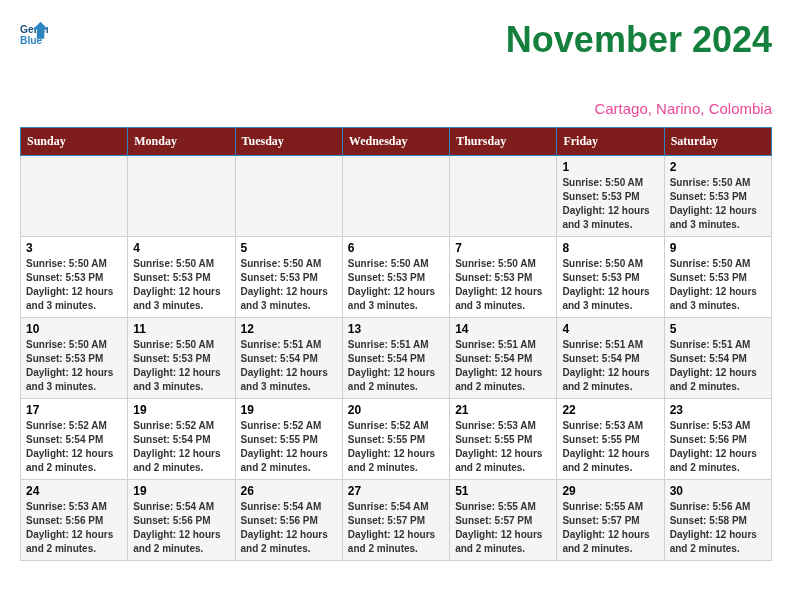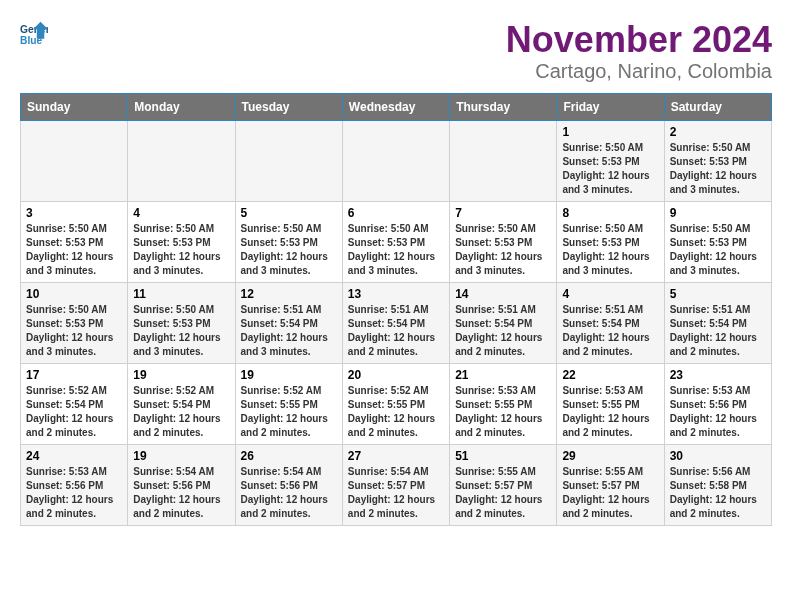--- a/index.html
+++ b/index.html
@@ -24,34 +24,36 @@
     .logo-icon {
       width: 28px;
       height: 28px;
     }
     .title-area {
       text-align: right;
     }
     .month-title {
       font-size: 36px;
       font-weight: bold;
-      color: #701a75;
+      color: #15803d;
       line-height: 1.1;
     }
     .subtitle {
-      font-size: 20px;
-      color: #737373;
+      font-size: 15px;
+      color: #ec4899;
+      margin-top: 40px;
     }
     table {
       width: 100%;
       border-collapse: collapse;
       font-size: 10.5px;
     }
     thead tr {
-      background-color: #737373;
+      background-color: #7f1d1d;
+      font-family: Liberation Serif, serif;
     }
     thead th {
       color: #fff;
       font-weight: bold;
       padding: 6px 6px;
       text-align: left;
       font-size: 12px;
       border: 1px solid #2e86c1;
     }
     tbody tr {

